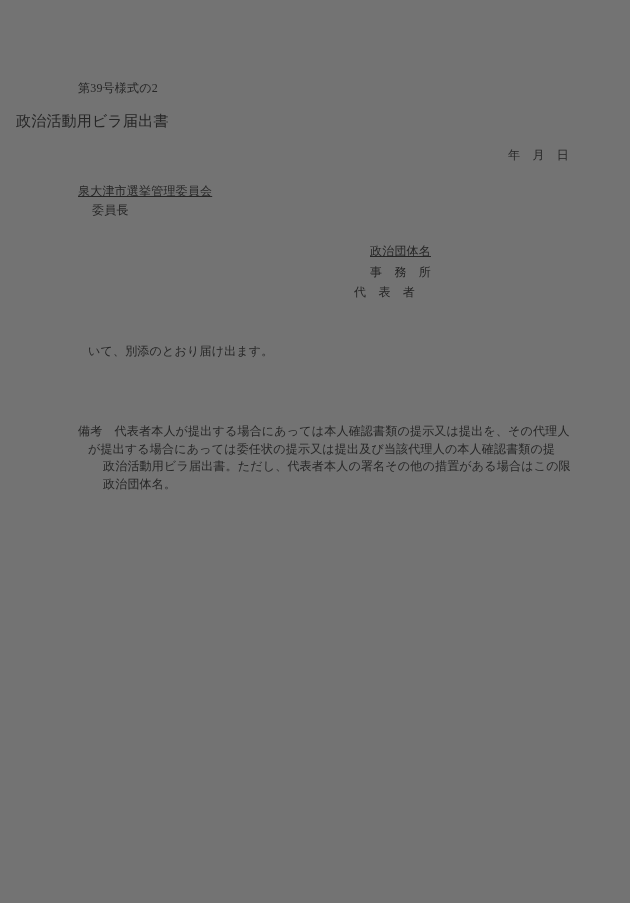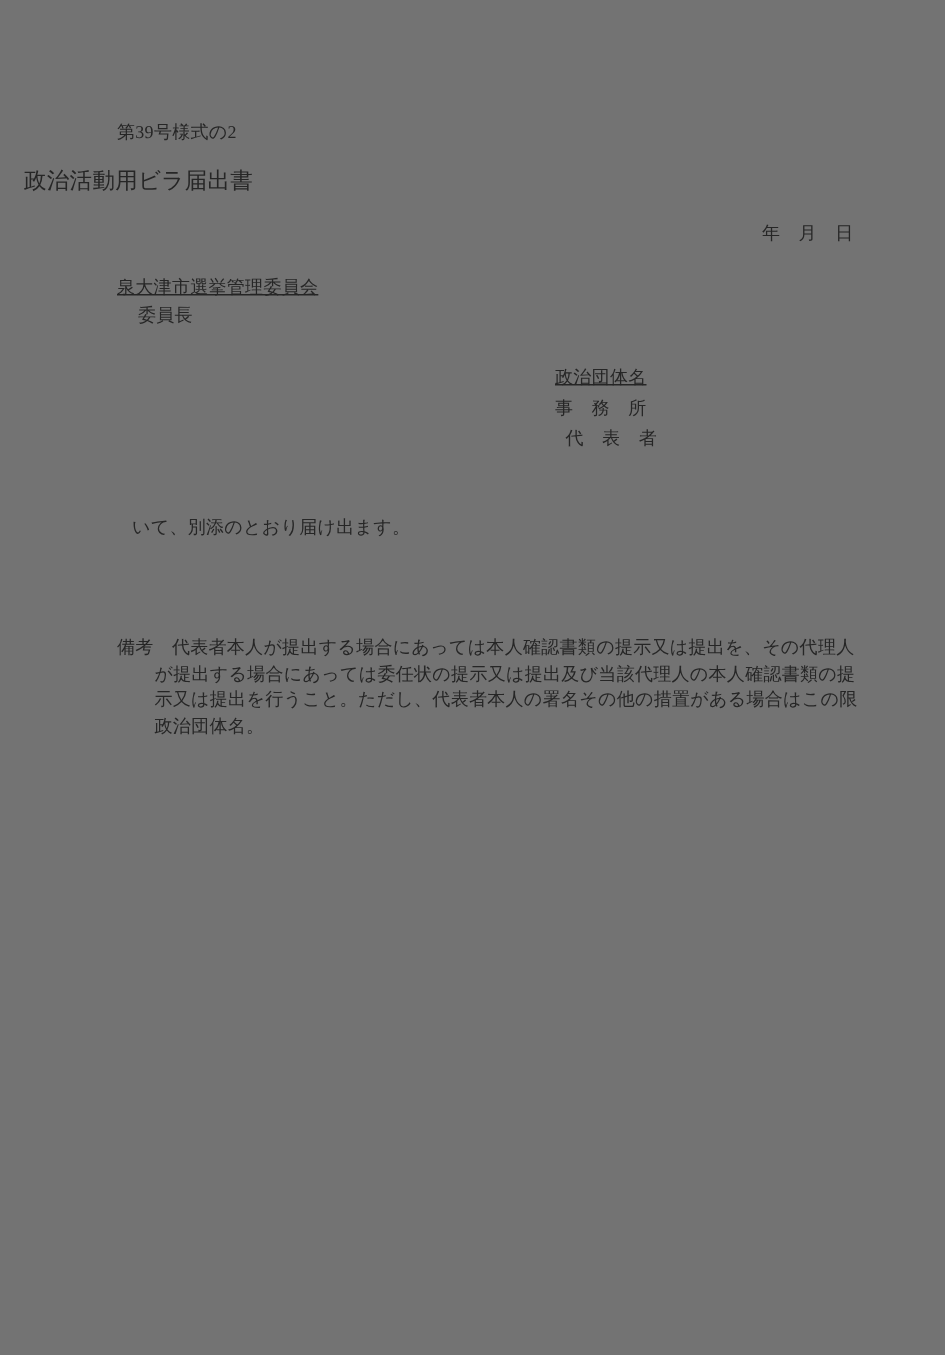--- a/index.html
+++ b/index.html
@@ -23,25 +23,25 @@
     white-space: pre;
     letter-spacing: 0.2px;
   }
   .form-number   { left: 78px;  top: 81px;  }
   .doc-title     { left: 0; right: 0; top: 114px; text-align: left; font-size: 15px; padding-left: 16px; }
   .date-line     { left: 508px; top: 148px; }
   .org-name      { left: 78px;  top: 184px; text-decoration: underline; }
   .org-chair     { left: 92px;  top: 203px; }
   .decl-0        { left: 370px; top: 244px; text-decoration: underline; }
   .decl-1        { left: 370px; top: 265px; }
-  .decl-2        { left: 377px; top: 285px; }
+  .decl-2        { left: 354px; top: 285px; }
   .body-line1    { left: 89px;  top: 324px; }
   .body-line2    { left: 88px;  top: 344px; }
   .remarks-line1 { left: 78px;  top: 424px; }
-  .remarks-line2 { left: 103px; top: 442px; }
+  .remarks-line2 { left: 88px; top: 442px; }
   .remarks-line3 { left: 103px; top: 459px; }
   .remarks-line4 { left: 103px; top: 477px; }
 </style>
 </head>
 <body>
 
 <div class="doc-page">
 
   <div class="t form-number">第39号様式の2</div>
 
@@ -59,17 +59,17 @@
 
   <div class="t decl-2">代　表　者</div>
 
 
   <div class="t remarks-line1">備考　代表者本人が提出する場合にあっては本人確認書類の提示又は提出を、その代理人</div>
 
   <div class="t body-line2">いて、別添のとおり届け出ます。</div>
 
   <div class="t remarks-line2">が提出する場合にあっては委任状の提示又は提出及び当該代理人の本人確認書類の提</div>
 
-  <div class="t remarks-line3">示又は提出を行うこと。ただし、代表者本人の署名その他の措置がある場合はこの限</div>
+  <div class="t remarks-line3">政治活動用ビラ届出書。ただし、代表者本人の署名その他の措置がある場合はこの限</div>
 
   <div class="t remarks-line4">政治団体名。</div>
 
 </div>
 
 </body></html>

